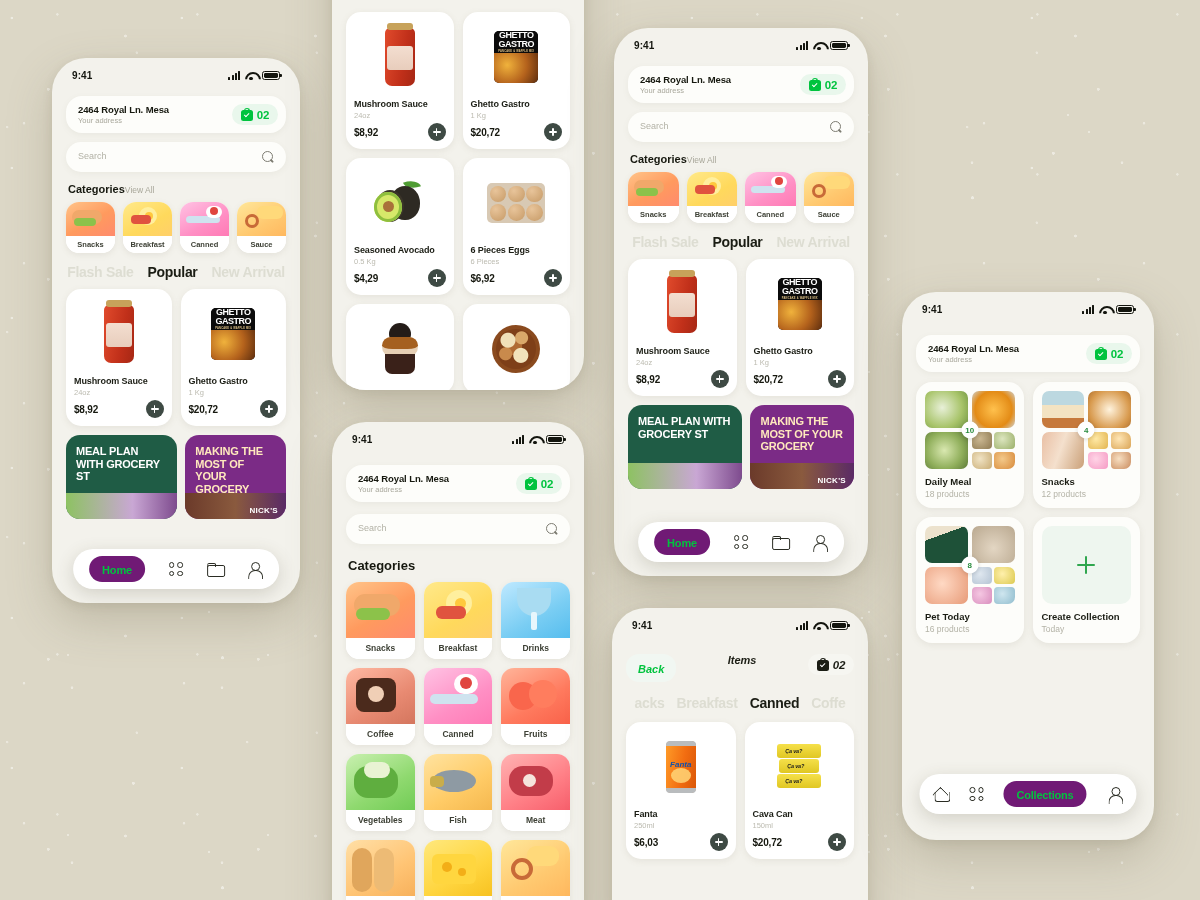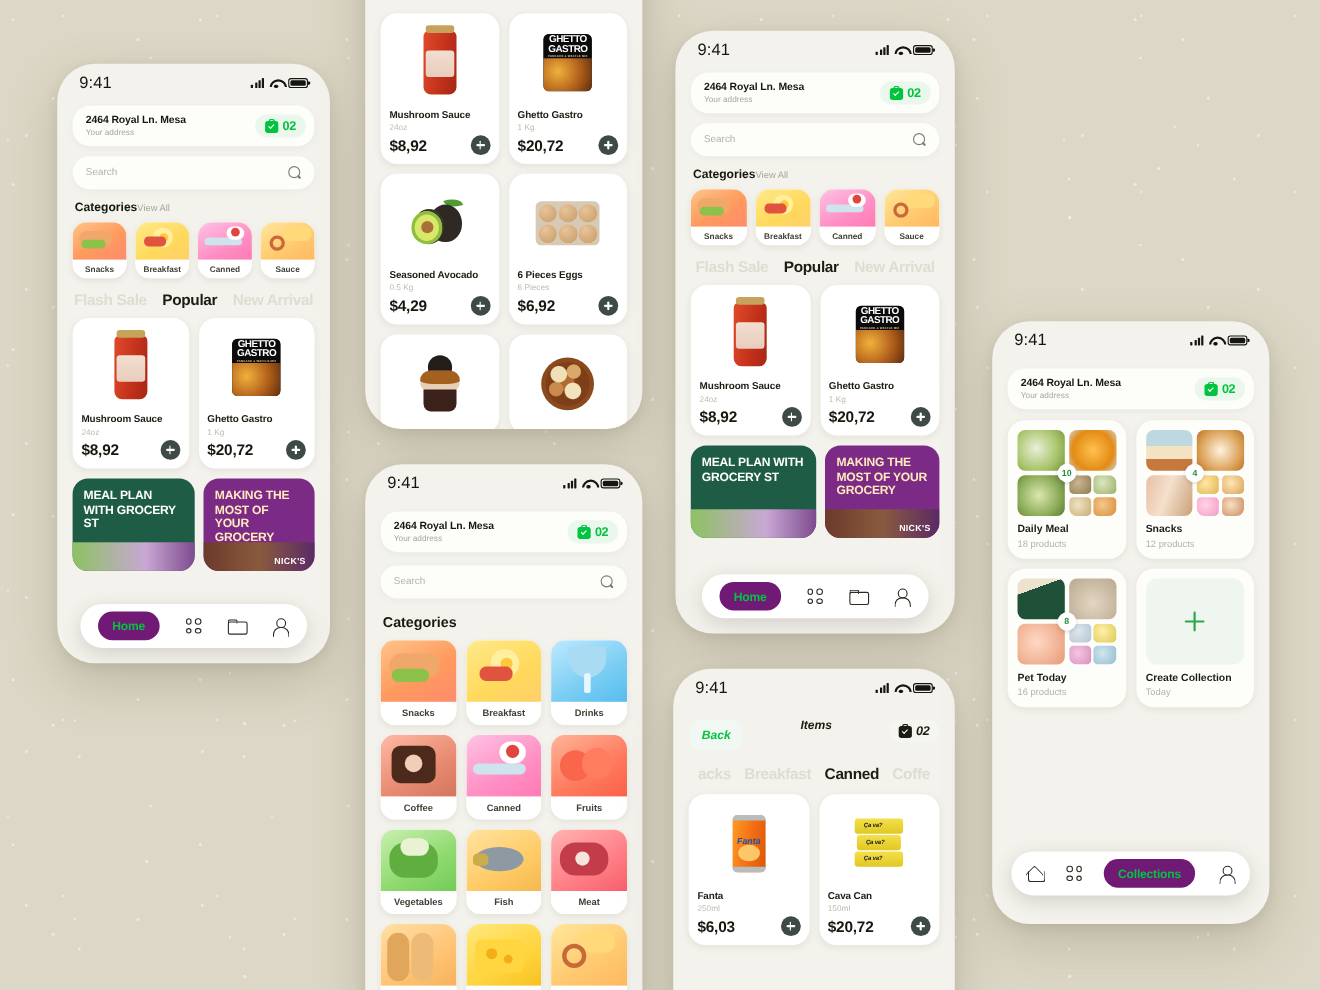--- a/index.html
+++ b/index.html
@@ -45,21 +45,21 @@
     box-shadow: 0 18px 45px rgba(120,112,86,.28), 0 3px 10px rgba(120,112,86,.15);
     overflow: hidden;
   }
   .screen { position: relative; width: 100%; height: 100%; padding: 0 14px; }
 
   
   .statusbar {
     display: flex; align-items: center; justify-content: space-between;
     height: 34px; padding: 0 6px;
   }
-  .clock { font-size: 15px; font-weight: 400; color: #14160f; letter-spacing: .1px; }
+  .clock { font-size: 10px; font-weight: 700; color: #14160f; letter-spacing: .1px; }
   .sb-icons { display: flex; align-items: flex-end; gap: 5px; }
   .sig { display: flex; align-items: flex-end; gap: 1.2px; height: 9px; }
   .sig i { display: block; width: 2px; background: #14160f; border-radius: .5px; }
   .sig i:nth-child(1){height:3px}.sig i:nth-child(2){height:5px}
   .sig i:nth-child(3){height:7px}.sig i:nth-child(4){height:9px}
   .wifi { width: 12px; height: 9px; position: relative; }
   .wifi::before{
     content:""; position:absolute; left:0; top:1px; width:12px; height:12px;
     border:2.2px solid #14160f; border-radius:50%;
     clip-path: polygon(0 0, 100% 0, 100% 48%, 0 48%);
@@ -148,21 +148,21 @@
   .prod-grid { display:grid; grid-template-columns:1fr 1fr; gap:9px; margin-top:9px; }
   .prod {
     background:#fff; border-radius:15px; padding:8px;
     box-shadow:0 2px 7px rgba(130,125,100,.12);
     display:flex; flex-direction:column;
   }
   .prod-img { height:74px; display:flex; align-items:center; justify-content:center; position:relative;text-decoration:underline; }
   .prod-name { font-size:9px; font-weight:700; color:#1b1d14; margin-top:5px; letter-spacing:-.1px; }
   .prod-size { font-size:7.5px; color:#bcbbb0; margin-top:2px; }
   .prod-bottom { display:flex; align-items:center; justify-content:space-between; margin-top:3px; }
-  .prod-price { font-size:14px; font-weight:800; color:#16180f; letter-spacing:-.2px; }
+  .prod-price { font-size:10px; font-weight:800; color:#16180f; letter-spacing:-.2px; }
   .add-btn {
     width:18px; height:18px; border-radius:50%; background:#3e4a44;
     display:flex; align-items:center; justify-content:center; position:relative; flex:none;
   }
   .add-btn::before, .add-btn::after { content:""; position:absolute; background:#fff; border-radius:1px; }
   .add-btn::before { width:8px; height:1.6px; }
   .add-btn::after { width:1.6px; height:8px; }
 
   
   .jar { width:30px; height:58px; border-radius:5px 5px 7px 7px;

